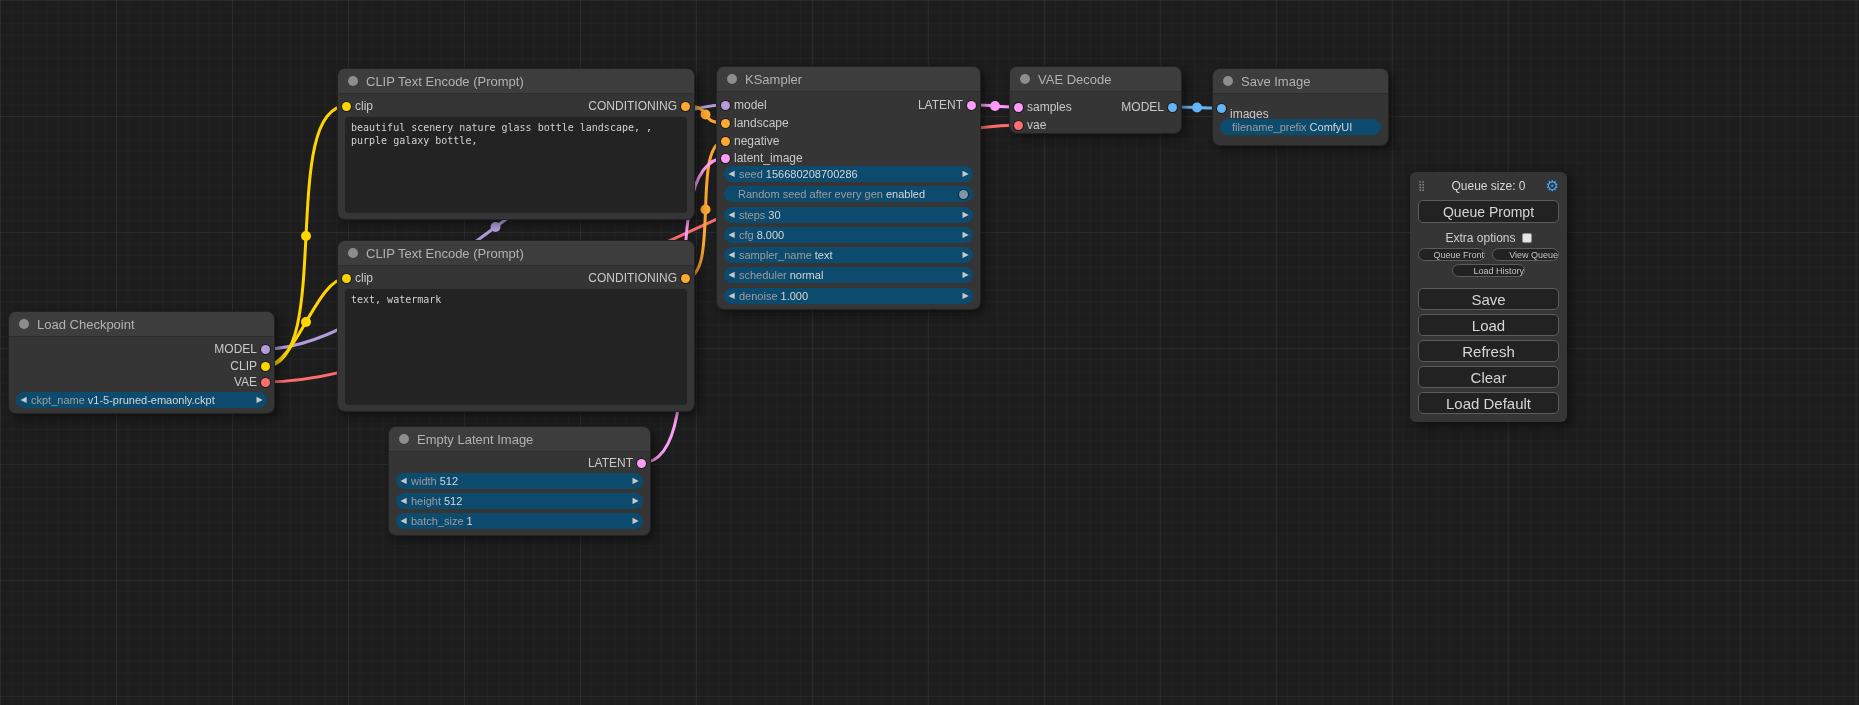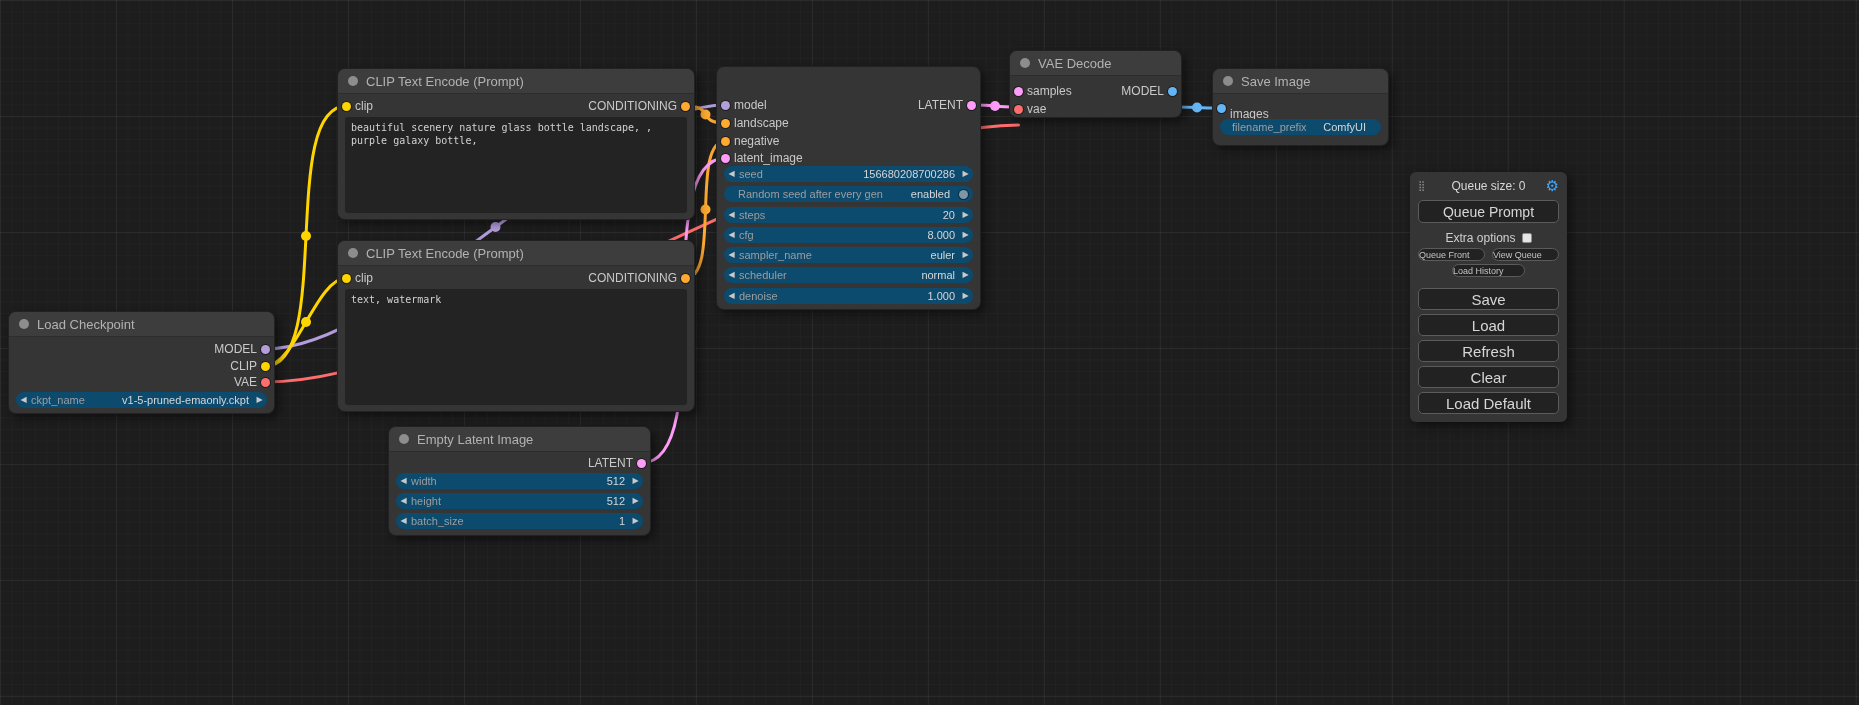--- a/index.html
+++ b/index.html
@@ -21,36 +21,36 @@
   .title-dot{width:10px;height:10px;border-radius:50%;background:#8d8d8d;flex:0 0 auto}
   .slot{position:absolute;height:16px;line-height:16px;font-size:12px;color:#c9c9c9;white-space:nowrap}
   .slot.in{left:17px}
   .slot.out{right:17px}
   .dot{position:absolute;width:9px;height:9px;border-radius:50%;box-shadow:0 0 0 1px rgba(0,0,0,.45)}
   .dot.in{left:4px}
   .dot.out{right:4px}
   .widget{position:absolute;left:7px;right:7px;height:16px;background:#0c4a6e;border-radius:8px;display:flex;align-items:center;font-size:11px;color:#aaa;overflow:hidden}
   .widget .arrow{width:15px;text-align:center;font-size:8px;color:#c9c9c9;line-height:16px;flex:0 0 auto}
   .widget .wname{color:#9d9d9d;white-space:nowrap}
-  .widget .wvalue{flex:1;text-align:right;color:#d6d6d6;white-space:nowrap;padding:0 3px}
+  .widget .wvalue{flex:1;color:#d6d6d6;white-space:nowrap;padding:0 3px}
   .widget.noarrows{padding:0 12px}
   .widget.toggle{padding-left:14px}
   .knob{width:9px;height:9px;border-radius:50%;margin:0 5px 0 6px;flex:0 0 auto;box-shadow:0 0 0 1px rgba(0,0,0,.4)}
   .node-text{position:absolute;left:7px;right:7px;background:#232323;border-radius:3px;padding:4px 6px;font-family:"DejaVu Sans Mono",monospace;font-size:10px;line-height:13px;color:#d2d2d2;white-space:pre-wrap;word-break:break-word;cursor:text}
   #menu{position:absolute;left:1410px;top:172px;width:157px;height:250px;background:#353535;border-radius:6px;box-shadow:4px 4px 12px rgba(0,0,0,.5);color:#ddd;font-family:"Liberation Sans",sans-serif}
   #menu .hdr{position:absolute;top:7px;left:8px;right:8px;height:16px;font-size:12px;color:#d8d8d8}
   .handle{position:absolute;left:0;top:1px;color:#8a8a8a;font-size:10px;cursor:move}
   .qsize{position:absolute;left:0;right:0;text-align:center}
   .gear{position:absolute;right:0;top:-1px;font-size:15px;line-height:16px;cursor:pointer}
   .mbtn{position:absolute;left:8px;width:141px;background:#222;border:1px solid #5b5b5b;border-radius:5px;color:#d6d6d6;text-align:center;font-family:inherit;cursor:pointer}
   .mbtn.big{height:22px;font-size:15px;line-height:19px}
   #queue-prompt{top:28px;height:23px;font-size:14px;line-height:20px}
   .extra{position:absolute;top:59px;left:0;right:0;text-align:center;font-size:12px;color:#d0d0d0}
   .checkbox{display:inline-block;width:10px;height:10px;background:#e6e6e6;border:1px solid #8f8f8f;border-radius:2px;vertical-align:-1px;margin-left:6px;cursor:pointer}
-  .sbtn{position:absolute;background:#222;border:1px solid #5b5b5b;border-radius:8px;color:#c4c4c4;font-size:9px;text-align:left;height:13px;line-height:10px;font-family:inherit;cursor:pointer}
+  .sbtn{position:absolute;background:#222;border:1px solid #5b5b5b;border-radius:8px;color:#c4c4c4;font-size:9px;text-align:right;height:13px;line-height:10px;font-family:inherit;cursor:pointer}
 </style>
 </head>
 <body>
 
 <div id="canvas">
 
   <svg id="wires">
       <path d="M 265.5 349 C 395.67680284904833 349, 595.3231971509517 105, 725.5 105" stroke="#B39DDB" stroke-width="3" fill="none" stroke-linecap="round"></path>
       <circle cx="495.5" cy="227" r="5" fill="#B39DDB"></circle>
       <path d="M 265.5 366 C 333.58129331909026 366, 278.41870668090974 106, 346.5 106" stroke="#FFD500" stroke-width="3" fill="none" stroke-linecap="round"></path>
@@ -135,20 +135,24 @@
     </div>
     <div class="widget" style="top:86px">
       <span class="arrow">◀</span>
       <span class="wname">batch_size</span>
       <span class="wvalue">1</span>
       <span class="arrow">▶</span>
     </div>
   </div>
 
   <div class="node" style="left:716px;top:66px;width:265px;height:244px">
+    <div class="node-title">
+      <span class="title-dot"></span>
+      <span>KSampler</span>
+    </div>
     <div class="slot in" style="top:30px">model</div>
     <span class="dot in" style="top: 33.5px; background: rgb(179, 157, 219);"></span>
     <div class="slot in" style="top:48px">landscape</div>
     <span class="dot in" style="top: 51.5px; background: rgb(255, 169, 49);"></span>
     <div class="slot in" style="top:66px">negative</div>
     <span class="dot in" style="top: 69.5px; background: rgb(255, 169, 49);"></span>
     <div class="slot in" style="top:83px">latent_image</div>
     <span class="dot in" style="top: 86.5px; background: rgb(255, 156, 249);"></span>
     <div class="slot out" style="top:30px">LATENT</div>
     <span class="dot out" style="top: 33.5px; background: rgb(255, 156, 249);"></span>
@@ -159,50 +163,50 @@
       <span class="arrow">▶</span>
     </div>
     <div class="widget toggle" style="top:119px">
       <span class="wname">Random seed after every gen</span>
       <span class="wvalue">enabled</span>
       <span class="knob" style="background: rgb(127, 149, 168);"></span>
     </div>
     <div class="widget" style="top:140px">
       <span class="arrow">◀</span>
       <span class="wname">steps</span>
-      <span class="wvalue">20</span>
+      <span class="wvalue">30</span>
       <span class="arrow">▶</span>
     </div>
     <div class="widget" style="top:160px">
       <span class="arrow">◀</span>
       <span class="wname">cfg</span>
       <span class="wvalue">8.000</span>
       <span class="arrow">▶</span>
     </div>
     <div class="widget" style="top:180px">
       <span class="arrow">◀</span>
       <span class="wname">sampler_name</span>
-      <span class="wvalue">euler</span>
+      <span class="wvalue">text</span>
       <span class="arrow">▶</span>
     </div>
     <div class="widget" style="top:200px">
       <span class="arrow">◀</span>
       <span class="wname">scheduler</span>
       <span class="wvalue">normal</span>
       <span class="arrow">▶</span>
     </div>
     <div class="widget" style="top:221px">
       <span class="arrow">◀</span>
       <span class="wname">denoise</span>
       <span class="wvalue">1.000</span>
       <span class="arrow">▶</span>
     </div>
   </div>
 
-  <div class="node" style="left:1009px;top:50px;width:173px;height:68px">
+  <div class="node" style="left:1009px;top:66px;width:173px;height:68px">
     <div class="node-title">
       <span class="title-dot"></span>
       <span>VAE Decode</span>
     </div>
     <div class="slot in" style="top:32px">samples</div>
     <span class="dot in" style="top: 35.5px; background: rgb(255, 156, 249);"></span>
     <div class="slot in" style="top:50px">vae</div>
     <span class="dot in" style="top: 53.5px; background: rgb(255, 110, 110);"></span>
     <div class="slot out" style="top:32px">MODEL</div>
     <span class="dot out" style="top: 35.5px; background: rgb(100, 181, 246);"></span>

